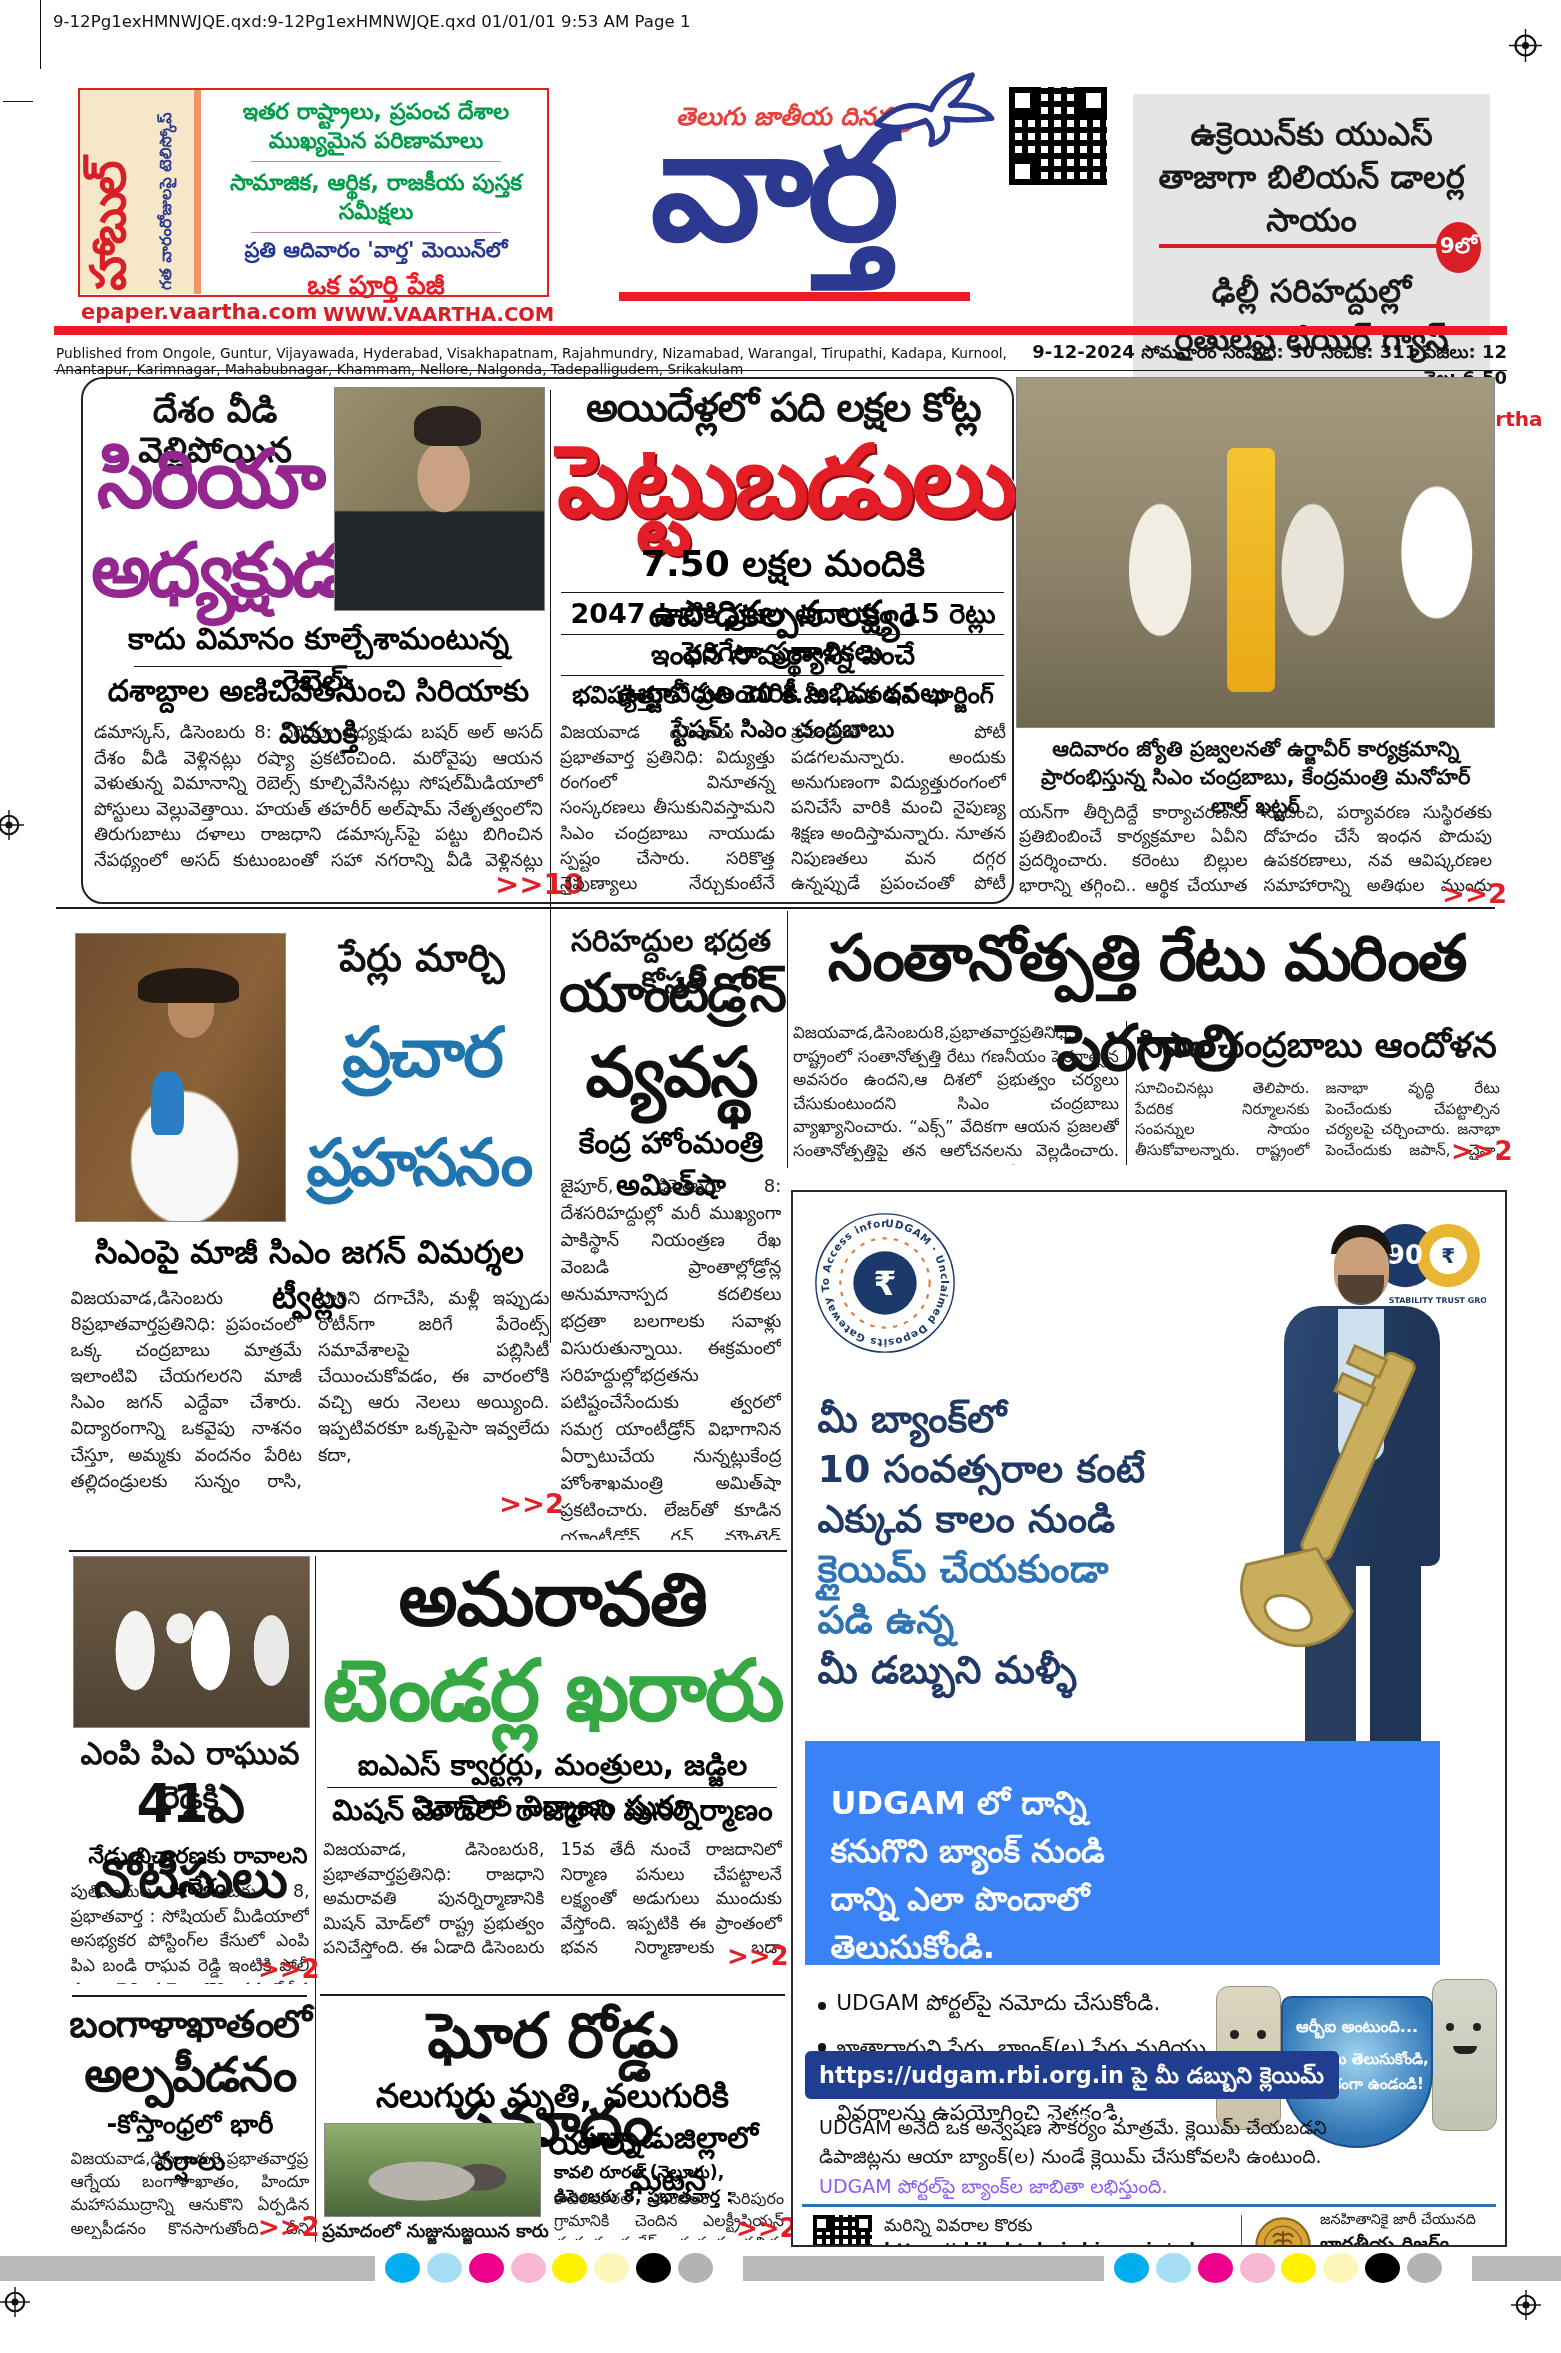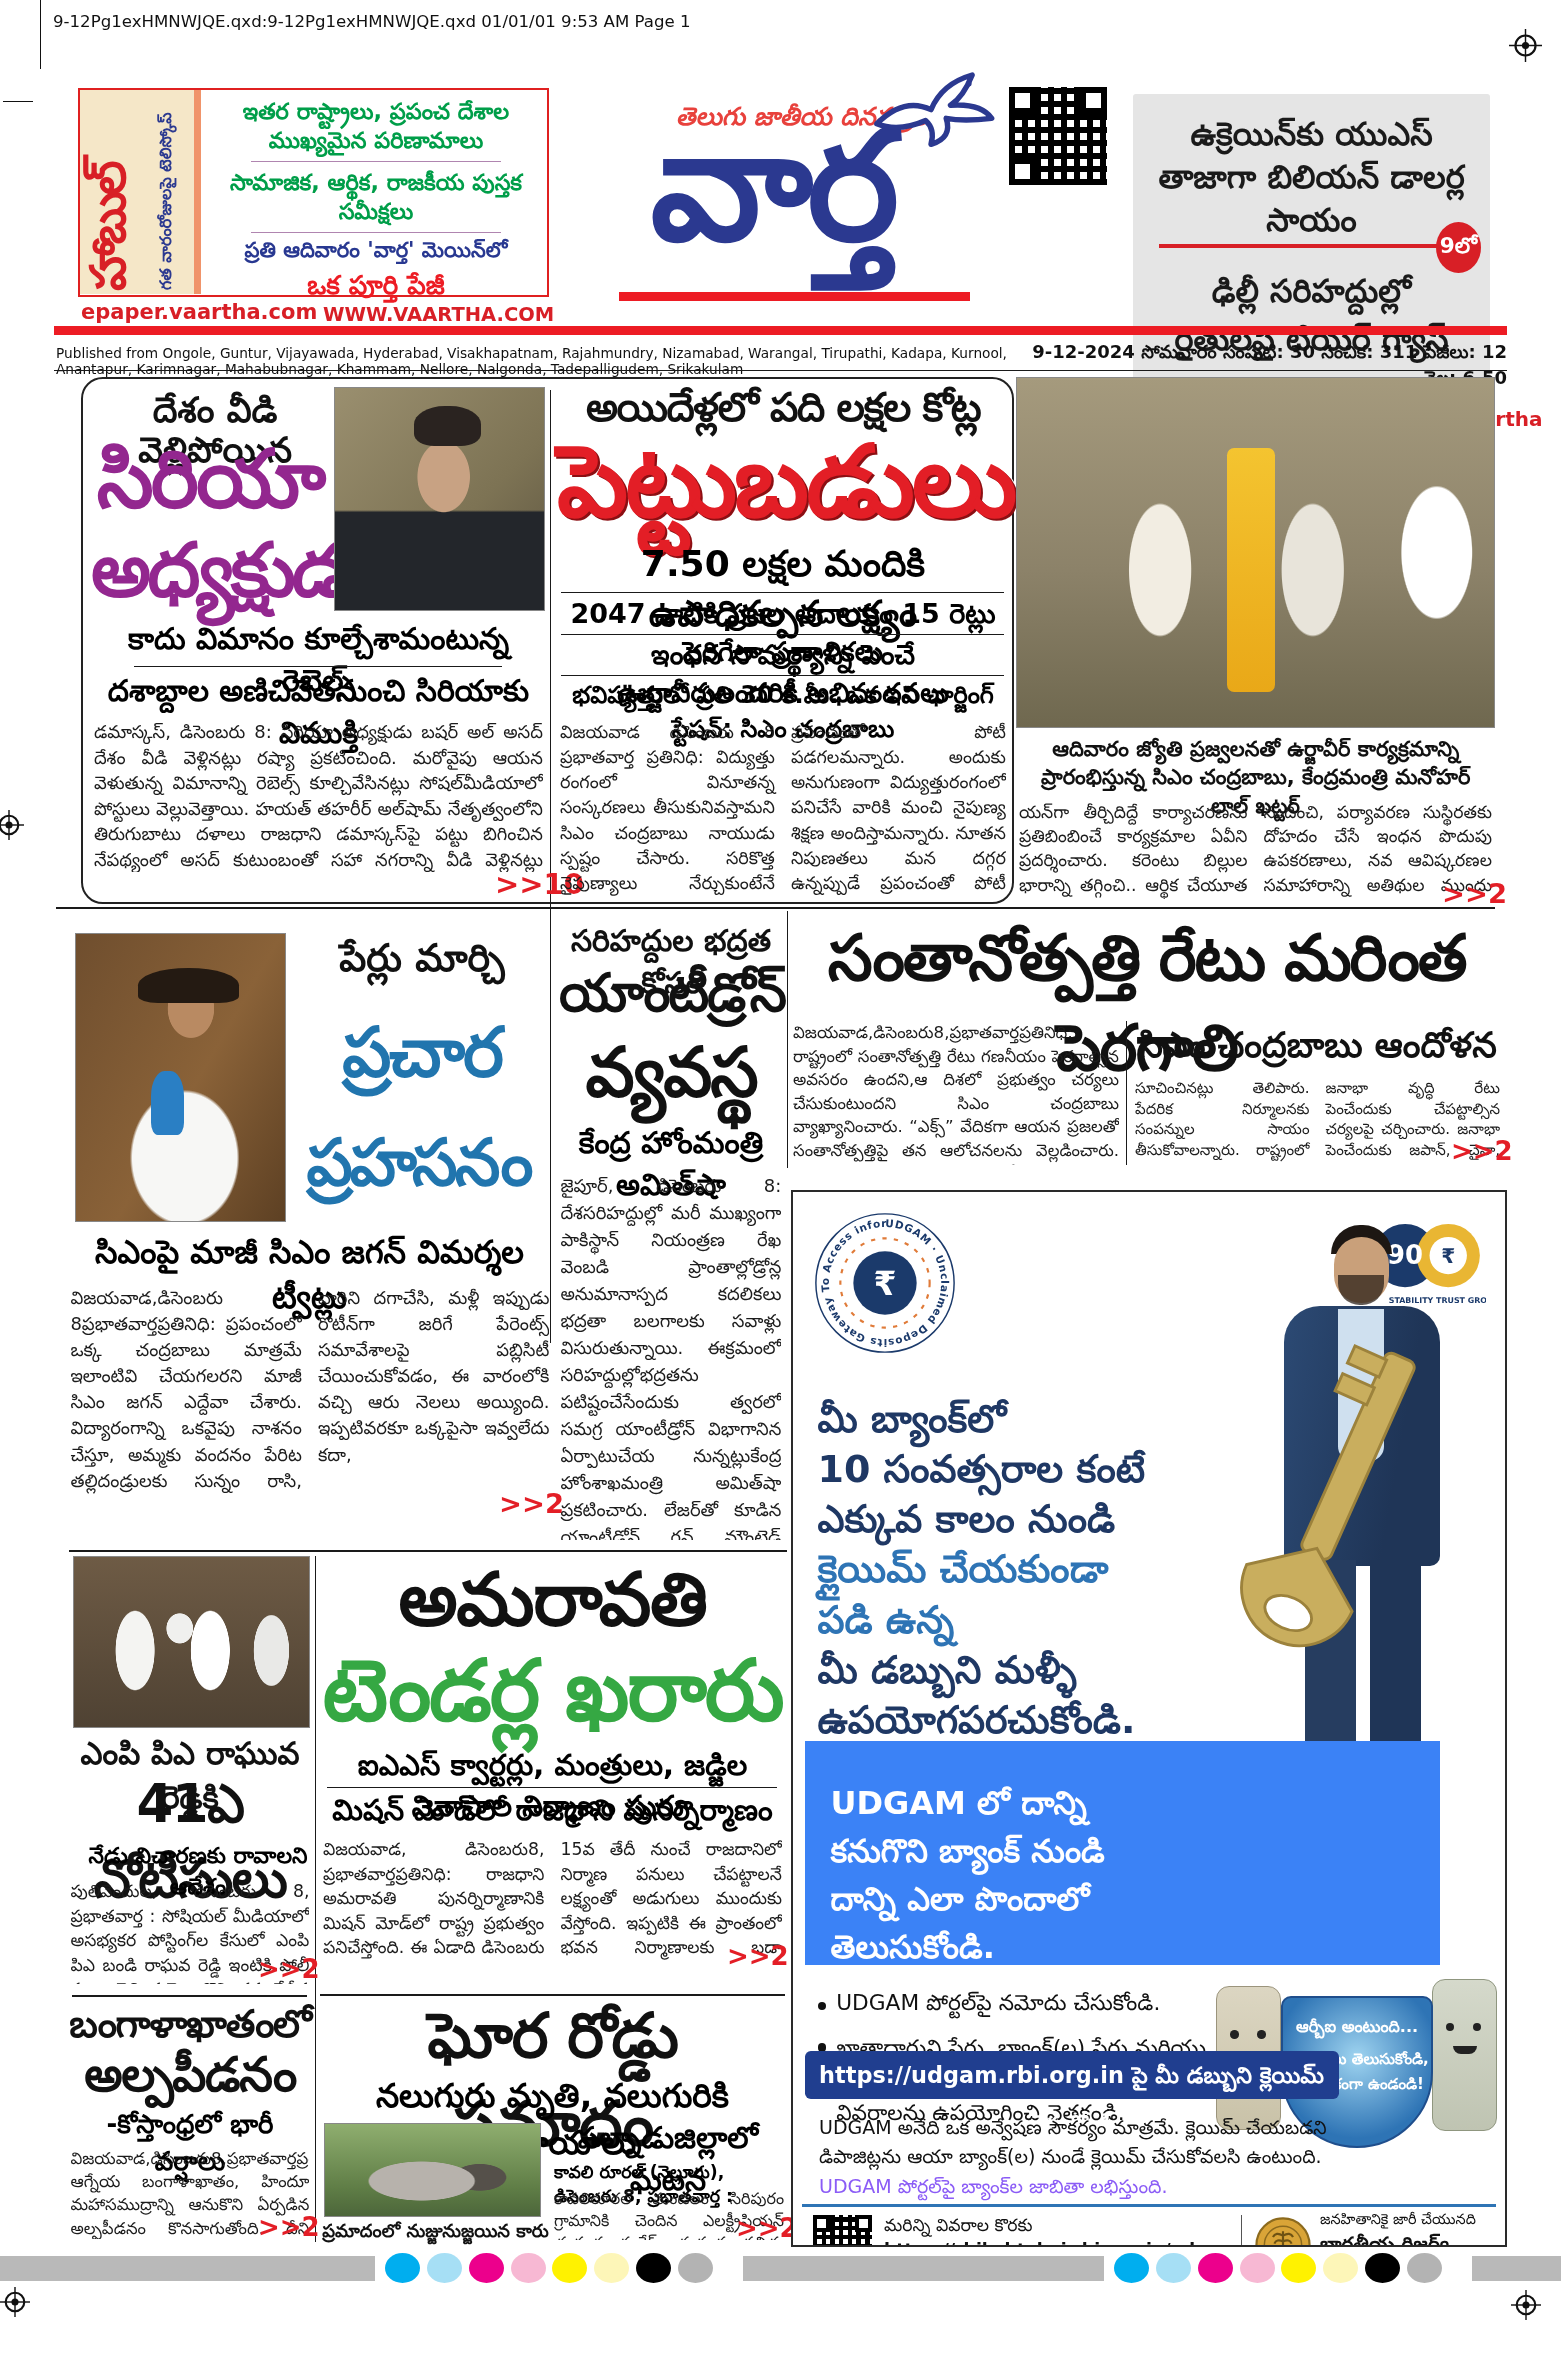--- a/index.html
+++ b/index.html
@@ -298,21 +298,20 @@
       </div>
     </div>
 
     <div class="abs" style="left:24.5px;top:202px;width:390px;">
       <div class="b" style="font-size:38px;color:#1f3864;line-height:1.32;">మీ బ్యాంక్‌లో</div>
       <div class="b" style="font-size:38px;color:#1f3864;line-height:1.32;">10 సంవత్సరాల కంటే</div>
       <div class="b" style="font-size:38px;color:#1f3864;line-height:1.32;">ఎక్కువ కాలం నుండి</div>
       <div class="b" style="font-size:38px;color:#2e74b5;line-height:1.32;">క్లైయిమ్ చేయకుండా</div>
       <div class="b" style="font-size:38px;color:#2e74b5;line-height:1.32;">పడి ఉన్న</div>
       <div class="b" style="font-size:38px;color:#1f3864;line-height:1.32;">మీ డబ్బుని మళ్ళీ</div>
-      <div class="b" style="font-size:38px;color:#1f3864;line-height:1.32;">ఉపయోగపరచుకోండి.</div>
     </div>
 
     <div class="abs" style="left:11.5px;top:549px;width:635px;height:224px;background:#3b82f6;">
       <div class="b" style="padding:38px 274px 0 26px;font-size:32px;color:#fff;line-height:1.5;">UDGAM లో దాన్ని కనుగొని బ్యాంక్ నుండి దాన్ని ఎలా పొందాలో తెలుసుకోండి.</div>
     </div>
 
     <div class="abs" style="left:24.5px;top:798px;width:390px;">
       <div style="display:flex;gap:10px;margin-bottom:11.5px;">
         <div style="width:8.7px;height:8.7px;border-radius:50%;background:#111;margin-top:11.5px;flex:0 0 auto;"></div>
         <div style="font-size:21.7px;color:#111;">UDGAM పోర్టల్‌పై నమోదు చేసుకోండి.</div>

